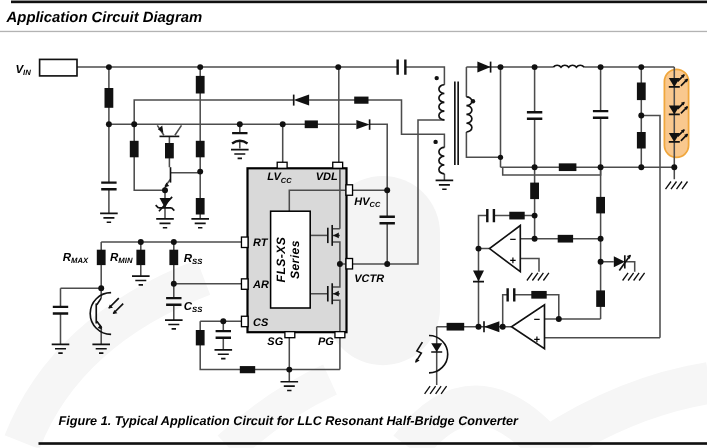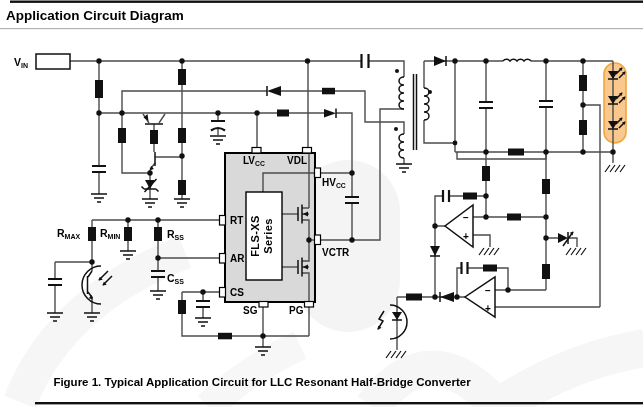--- a/index.html
+++ b/index.html
@@ -1,16 +1,16 @@
 <!DOCTYPE html>
 <html><head>
 <meta charset="utf-8">
 <style>
   html,body{margin:0;padding:0;background:#fff;}
-  #stage{position:relative;width:643px;height:407px;font-family:"Liberation Sans",sans-serif;}
+  #stage{position:relative;width:643px;height:407px;font-family:"Liberation Sans",sans-serif;font-style:italic;}
   svg{position:absolute;left:0;top:0;}
   text{font-family:"Liberation Sans",sans-serif;font-weight:bold;fill:#000;}
   .lbl{font-size:10.5px;}
   .sub{font-size:7px;}
   .pin{font-size:10px;}
   .pinsub{font-size:6.8px;}
   .sign{font-size:10px;fill:#000;}
   .title{font-size:13.5px;}
   .caption{font-size:11.5px;}
   .chipname{font-size:11px;letter-spacing:0.4px;}

